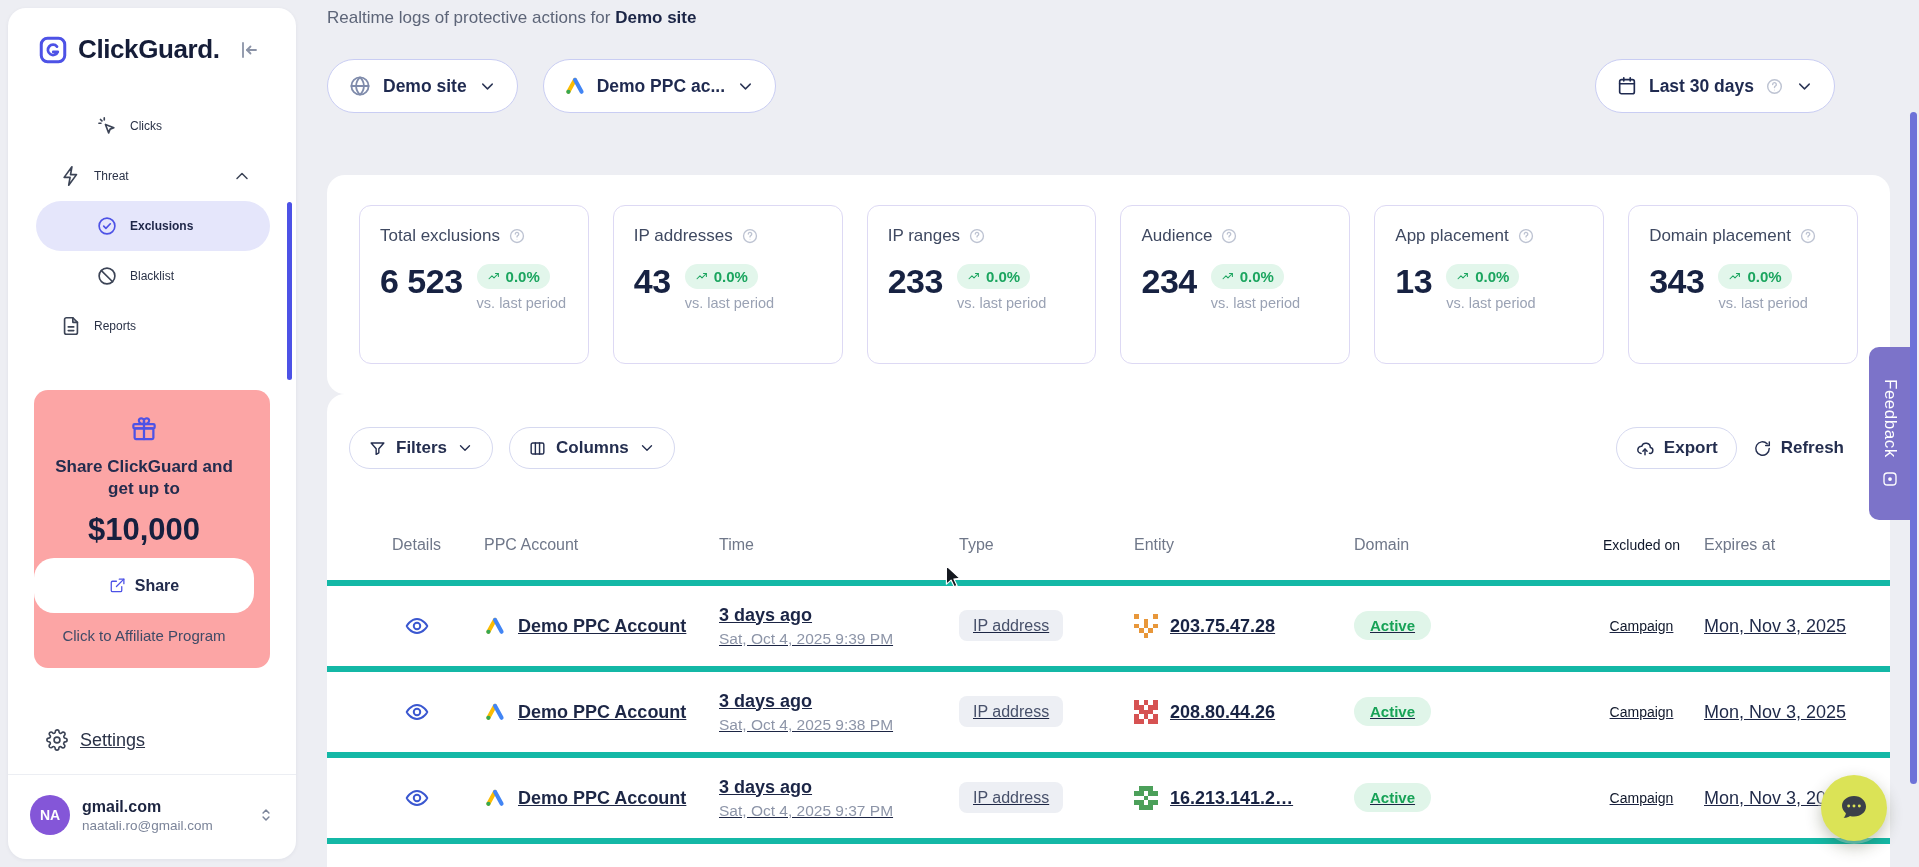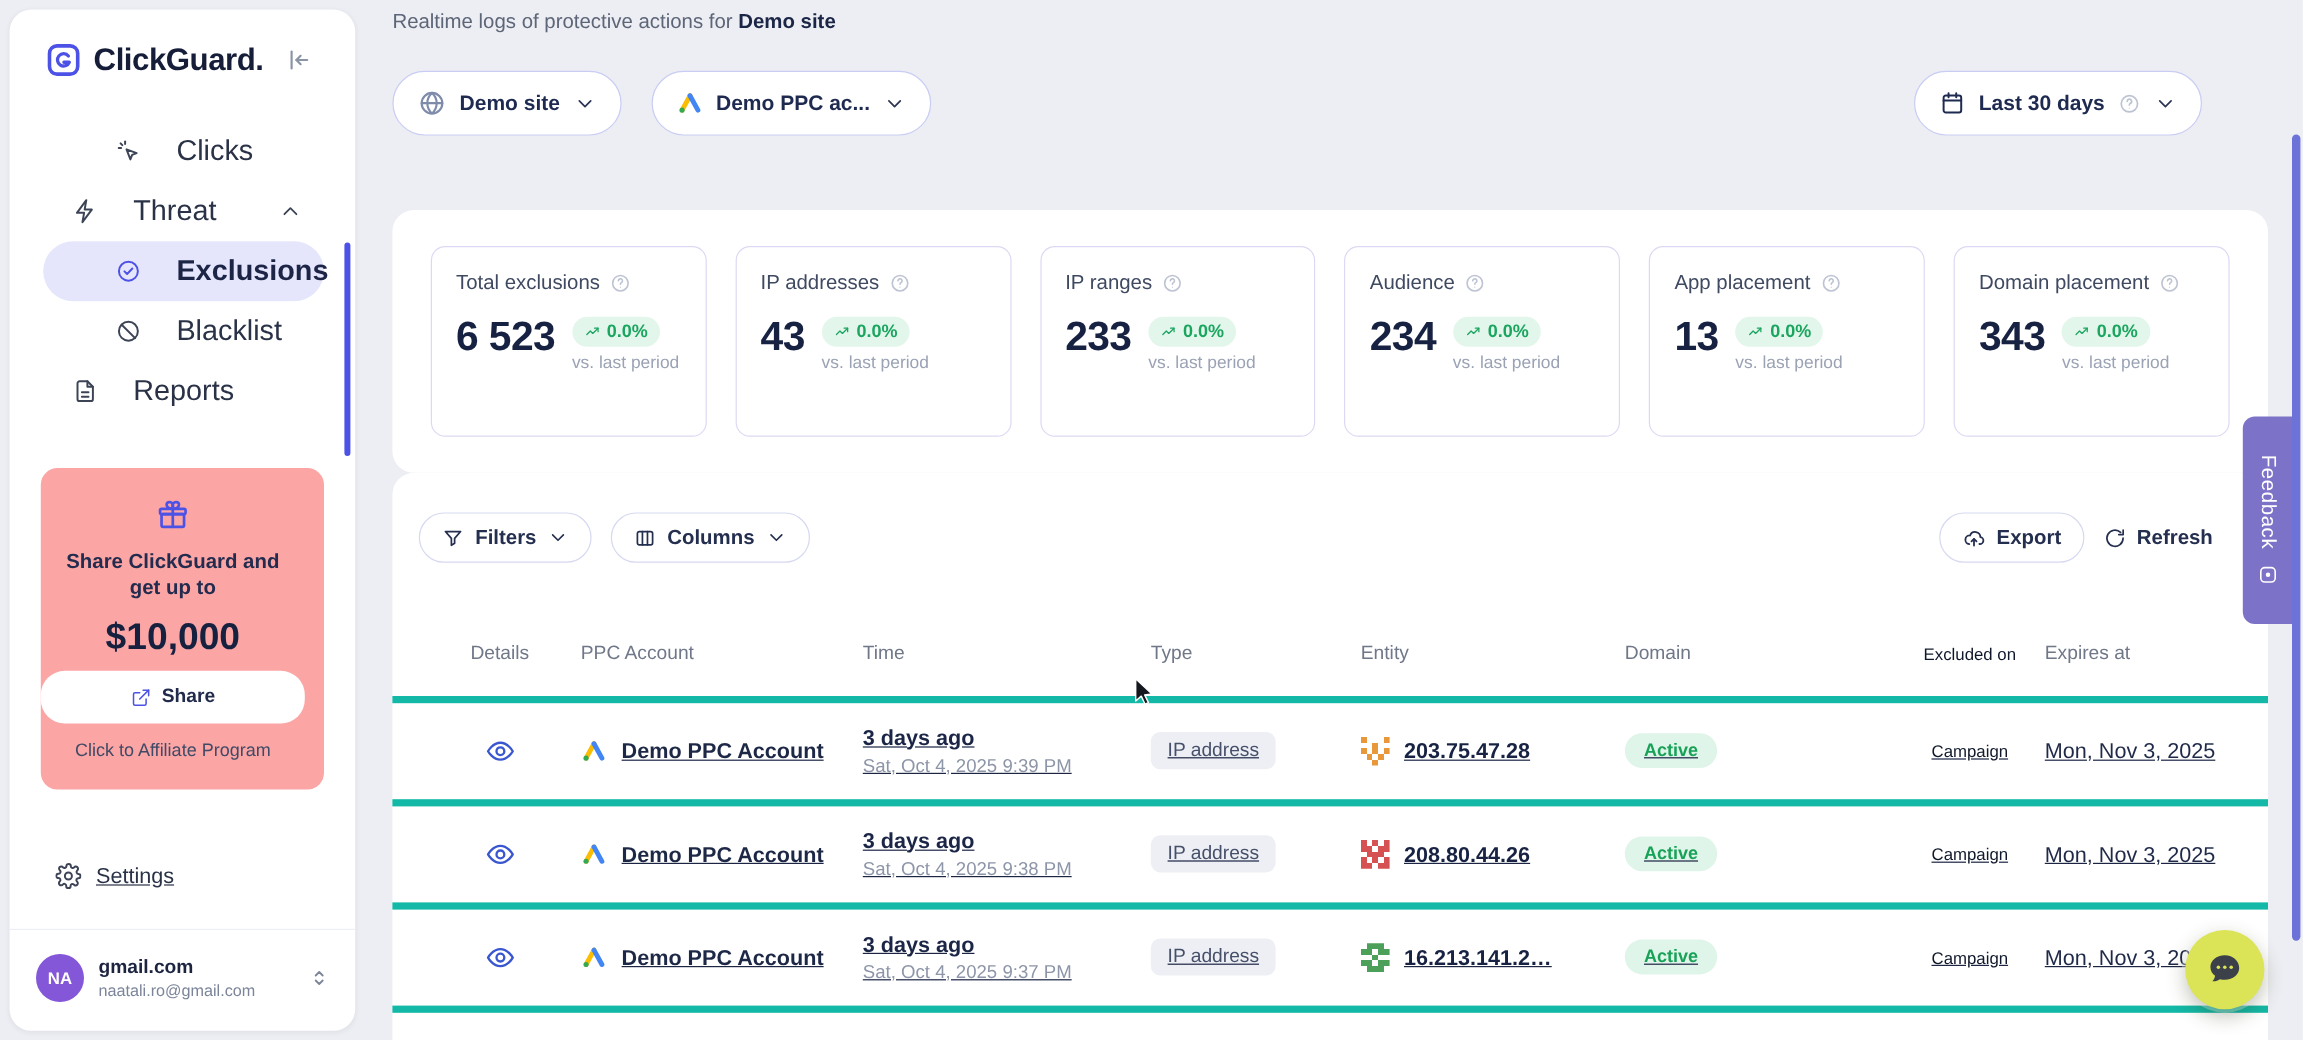--- a/index.html
+++ b/index.html
@@ -18,39 +18,39 @@
     position:absolute; left:8px; top:8px; width:288px; height:851px;
     background:#fff; border-radius:18px;
     box-shadow:0 1px 4px rgba(25,30,60,.06);
     display:flex; flex-direction:column;
   }
   .logo-row { display:flex; align-items:center; padding:26px 36px 0 30px; gap:10px; }
   .brand { font-size:26px; font-weight:700; color:#151d38; letter-spacing:-0.4px; }
   .collapse-btn { margin-left:auto; background:none; border:none; color:#8b93a7; display:flex; }
   nav { margin-top:36px; }
   .nav-item {
-    display:flex; align-items:center; gap:29px; height:50px;
+    display:flex; align-items:center; gap:12px; height:50px;
     margin:0 26px 0 28px; padding-left:24px; border-radius:26px;
-    font-size:24px; font-weight:500; color:#2a3247; cursor:pointer;
+    font-size:12px; font-weight:500; color:#2a3247; cursor:pointer;
   }
   .nav-item .ic { color:#3c4456; }
   .nav-item.sub { padding-left:60px; }
   .nav-item.active { background:#e5e6fb; font-weight:600; color:#1d2547;align-items:center; }
   .nav-item.active .ic { color:#4d52e6; }
   .nav-chev { margin-left:auto; margin-right:18px; color:#2a3247; }
   .mini-scroll { position:absolute; right:4px; top:194px; width:5px; height:178px; background:#4d52e6; border-radius:3px; }
   .promo {
     margin:39px 26px 16px 26px; background:#fca5a5; border-radius:14px;
     padding:24px 16px 24px 0; text-align:center;
   }
   .promo .ic { color:#4d52e6; }
   .promo-title { margin-top:8px; font-size:17px; font-weight:600; color:#232c4e; line-height:1.3; padding:0 14px; }
   .promo-amount { margin:12px 0 10px; font-size:31px; font-weight:700; color:#16203f; }
   .share-btn {
-    width:100%; height:44px; border:none; border-radius:20px; background:#fff;
+    width:100%; height:55px; border:none; border-radius:20px; background:#fff;
     display:flex; align-items:center; justify-content:center; gap:9px;
     font-size:16px; font-weight:600; color:#222b4c;
   }
   .promo-link { margin-top:14px; font-size:15px; color:#3f4a66; cursor:pointer; }
   .settings-row { display:flex; align-items:center; gap:12px; margin-top:34px; padding-left:38px; height:44px; font-size:18px; font-weight:500; color:#2a3247; cursor:pointer;text-decoration:underline; }
   .settings-row .ic { color:#3c4456; }
   .sidebar-spacer { flex:1; }
   .sidebar-divider { height:1px; background:#eceef3; margin:0 0 0 0; }
   .user-row { display:flex; align-items:center; gap:12px; padding:20px 20px 24px 22px; cursor:pointer; }
   .avatar { width:40px; height:40px; border-radius:50%; background:#8456d8; color:#fff; font-size:14px; font-weight:700; display:flex; align-items:center; justify-content:center; flex:none; }

